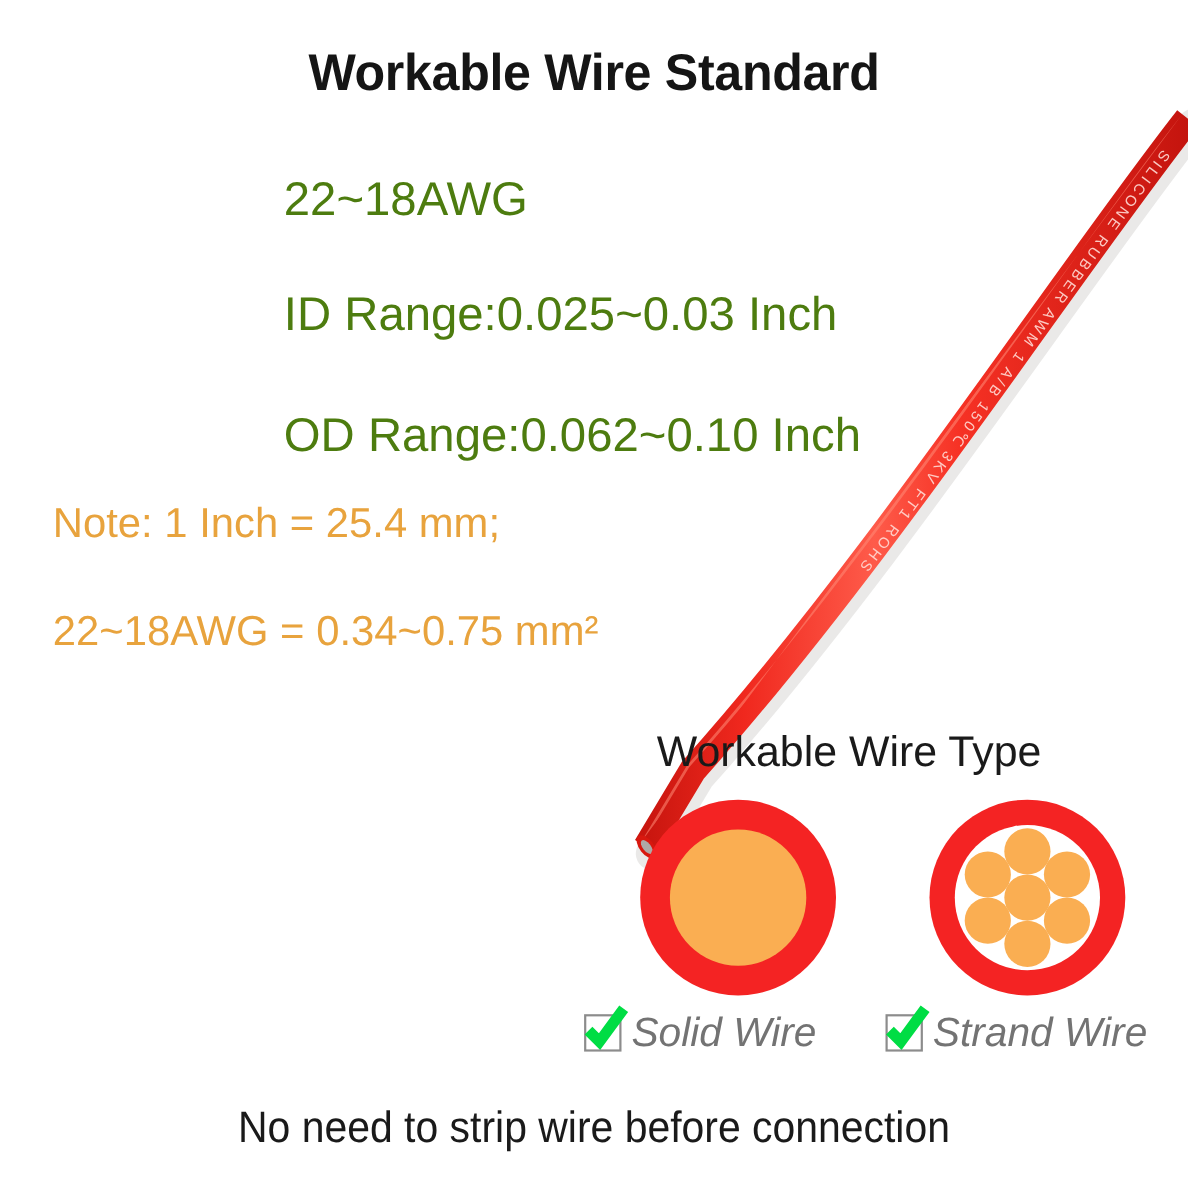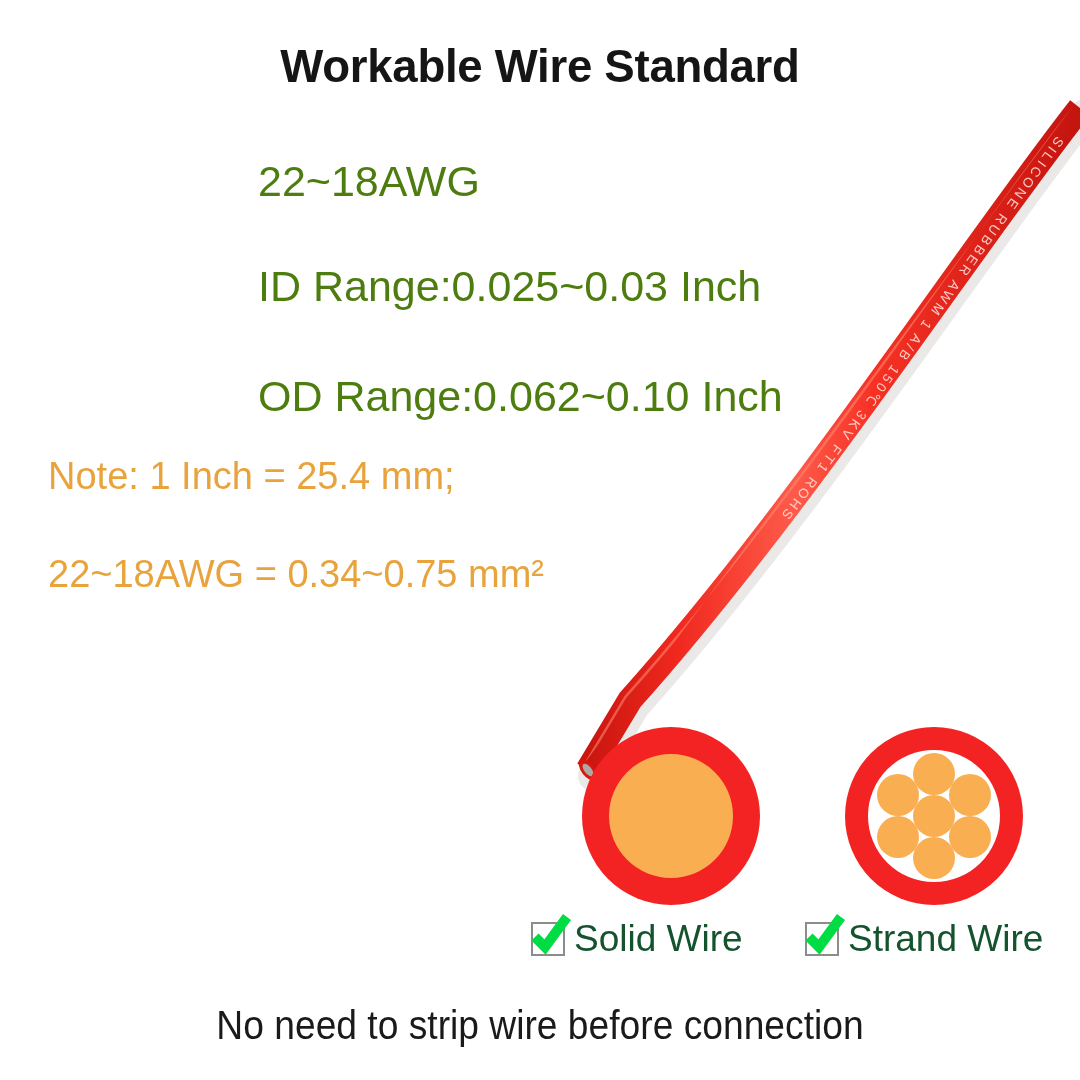--- a/index.html
+++ b/index.html
@@ -191,21 +191,22 @@
     flex: none;
   }
   .checkbox svg {
     position: absolute;
     left: -4px;
     top: -11px;
     overflow: visible;
   }
   .check-label {
     font-size: 37px;
-    color: #14532d;
+    color: #737373;
+    font-style: italic;
   }
 
   
   #footer {
     position: absolute;
     left: 0;
     top: 1003px;
     width: 1080px;
     text-align: center;
     font-size: 40px;
@@ -253,20 +254,21 @@
     <text font-family="'Liberation Sans', sans-serif" font-size="13.5" letter-spacing="3.2" fill="#FFD8D2" opacity="0.92">
       <textPath href="#printPath" startOffset="3%">SILICONE RUBBER AWM 1 A/B 150℃ 3KV FT1 ROHS</textPath>
     </text>
 
     <g transform="translate(258,700) rotate(-38)">
       <ellipse cx="0" cy="0" rx="6.5" ry="12.5" fill="#D8180F"></ellipse>
       <ellipse cx="0" cy="0" rx="3.6" ry="7.5" fill="#AFA9A6"></ellipse>
     </g>
   </svg>
 
+  <div id="type-heading">Workable Wire Type</div>
 
   <div class="type-col" id="col-solid">
     <div class="circle-solid-outer"></div>
     <div class="circle-solid-inner"></div>
   </div>
 
   <div class="type-col" id="col-strand">
     <div class="circle-strand-outer"></div>
     <div class="circle-strand-gap"></div>
     <div class="strand" style="left:78px;  top:68px;"></div>

